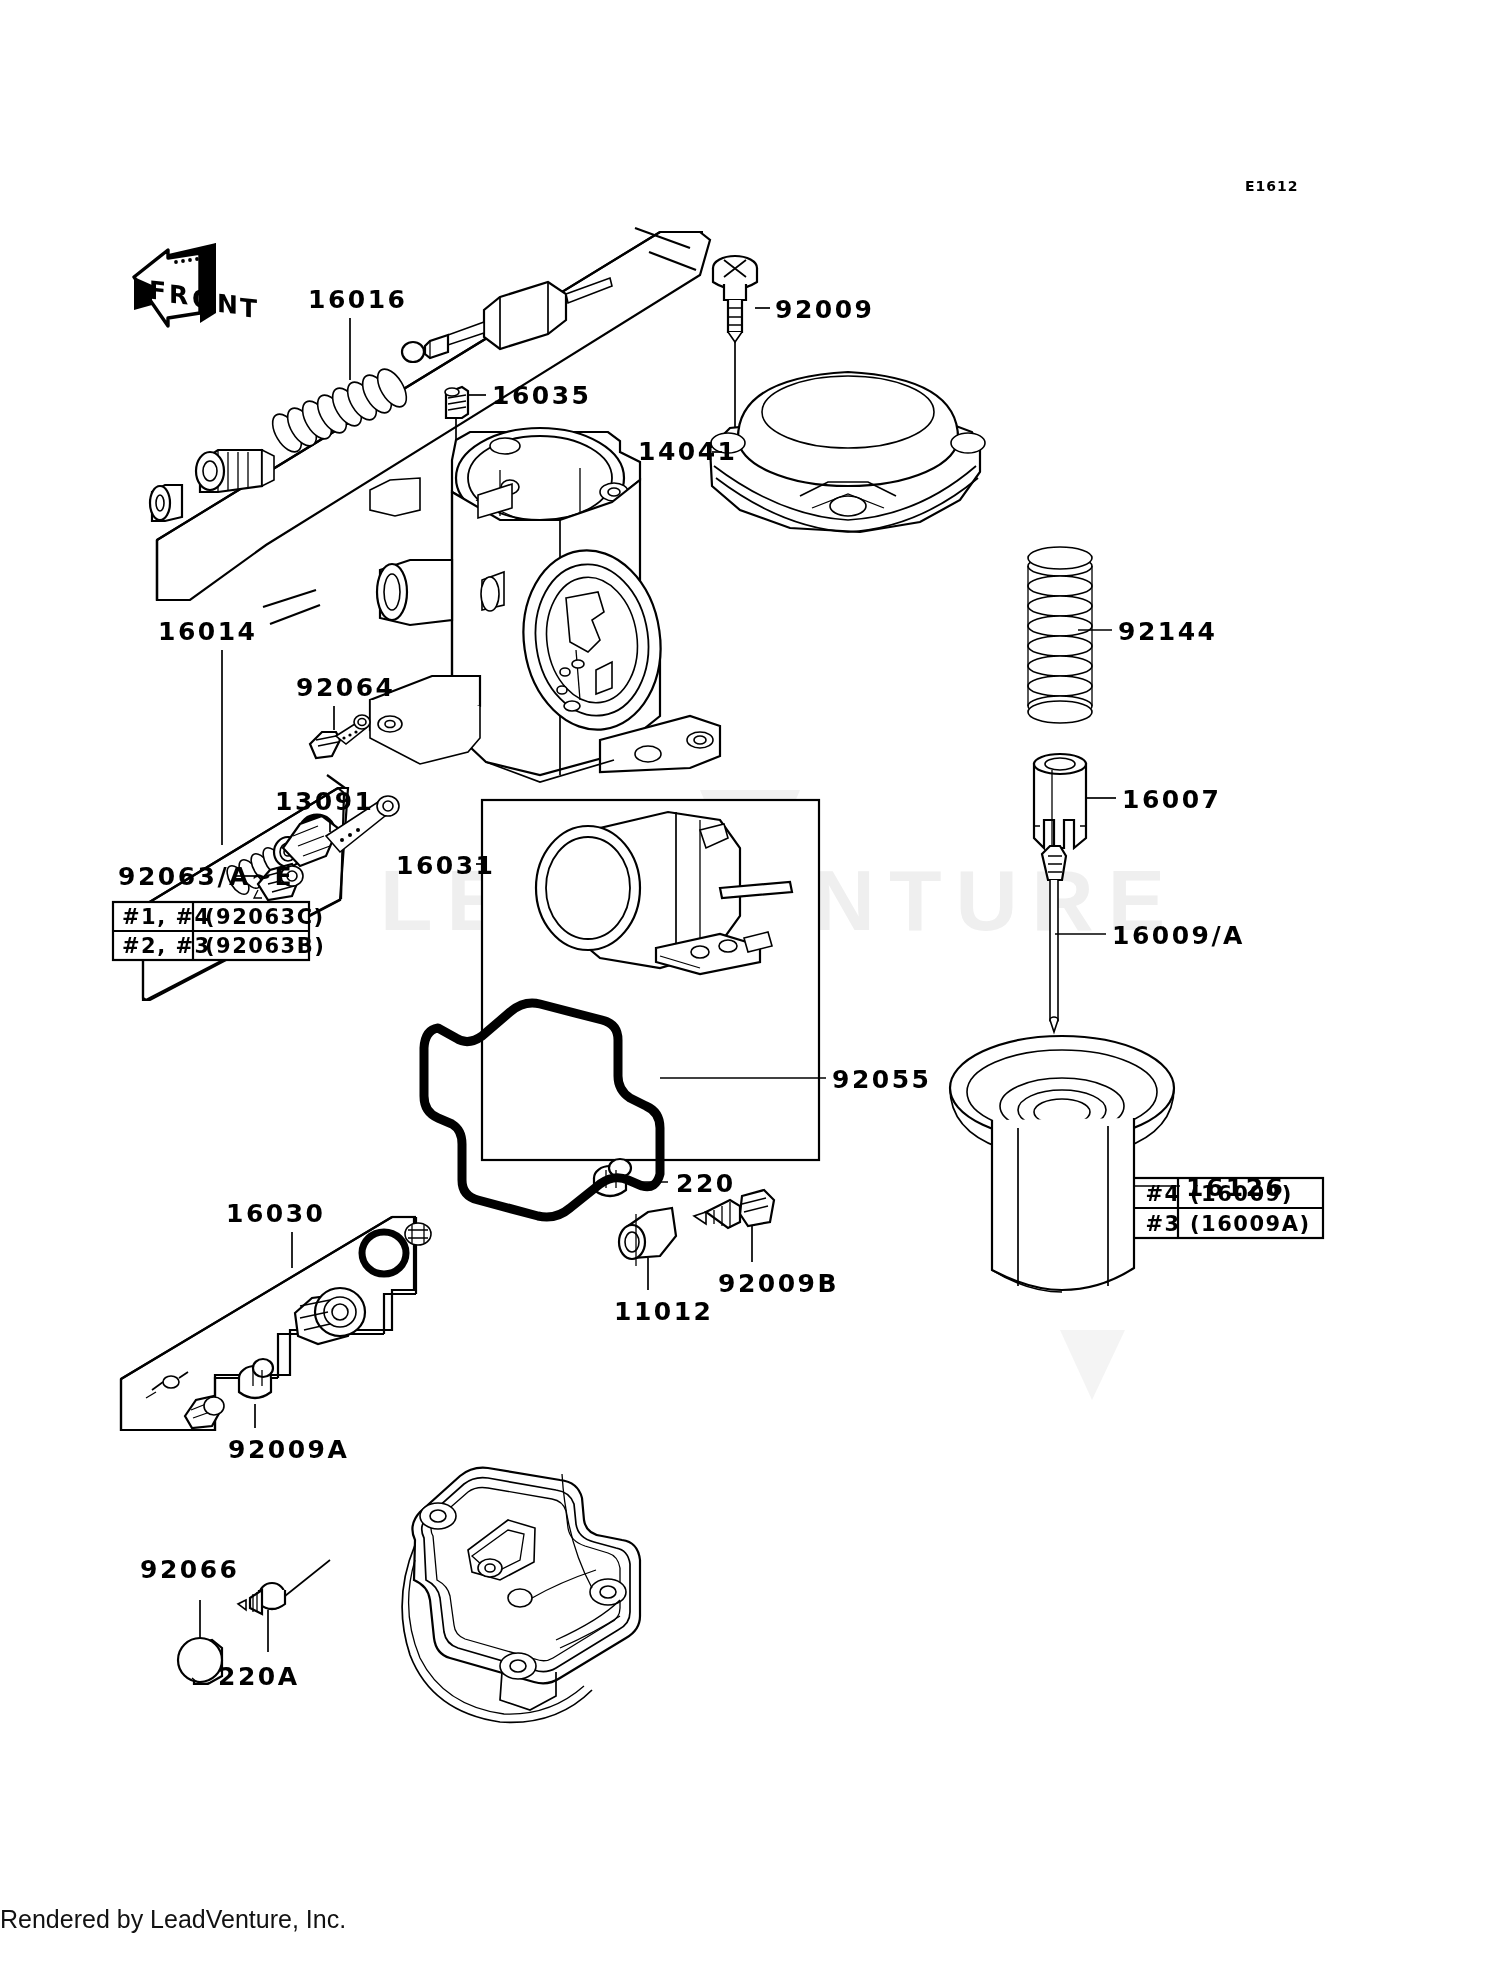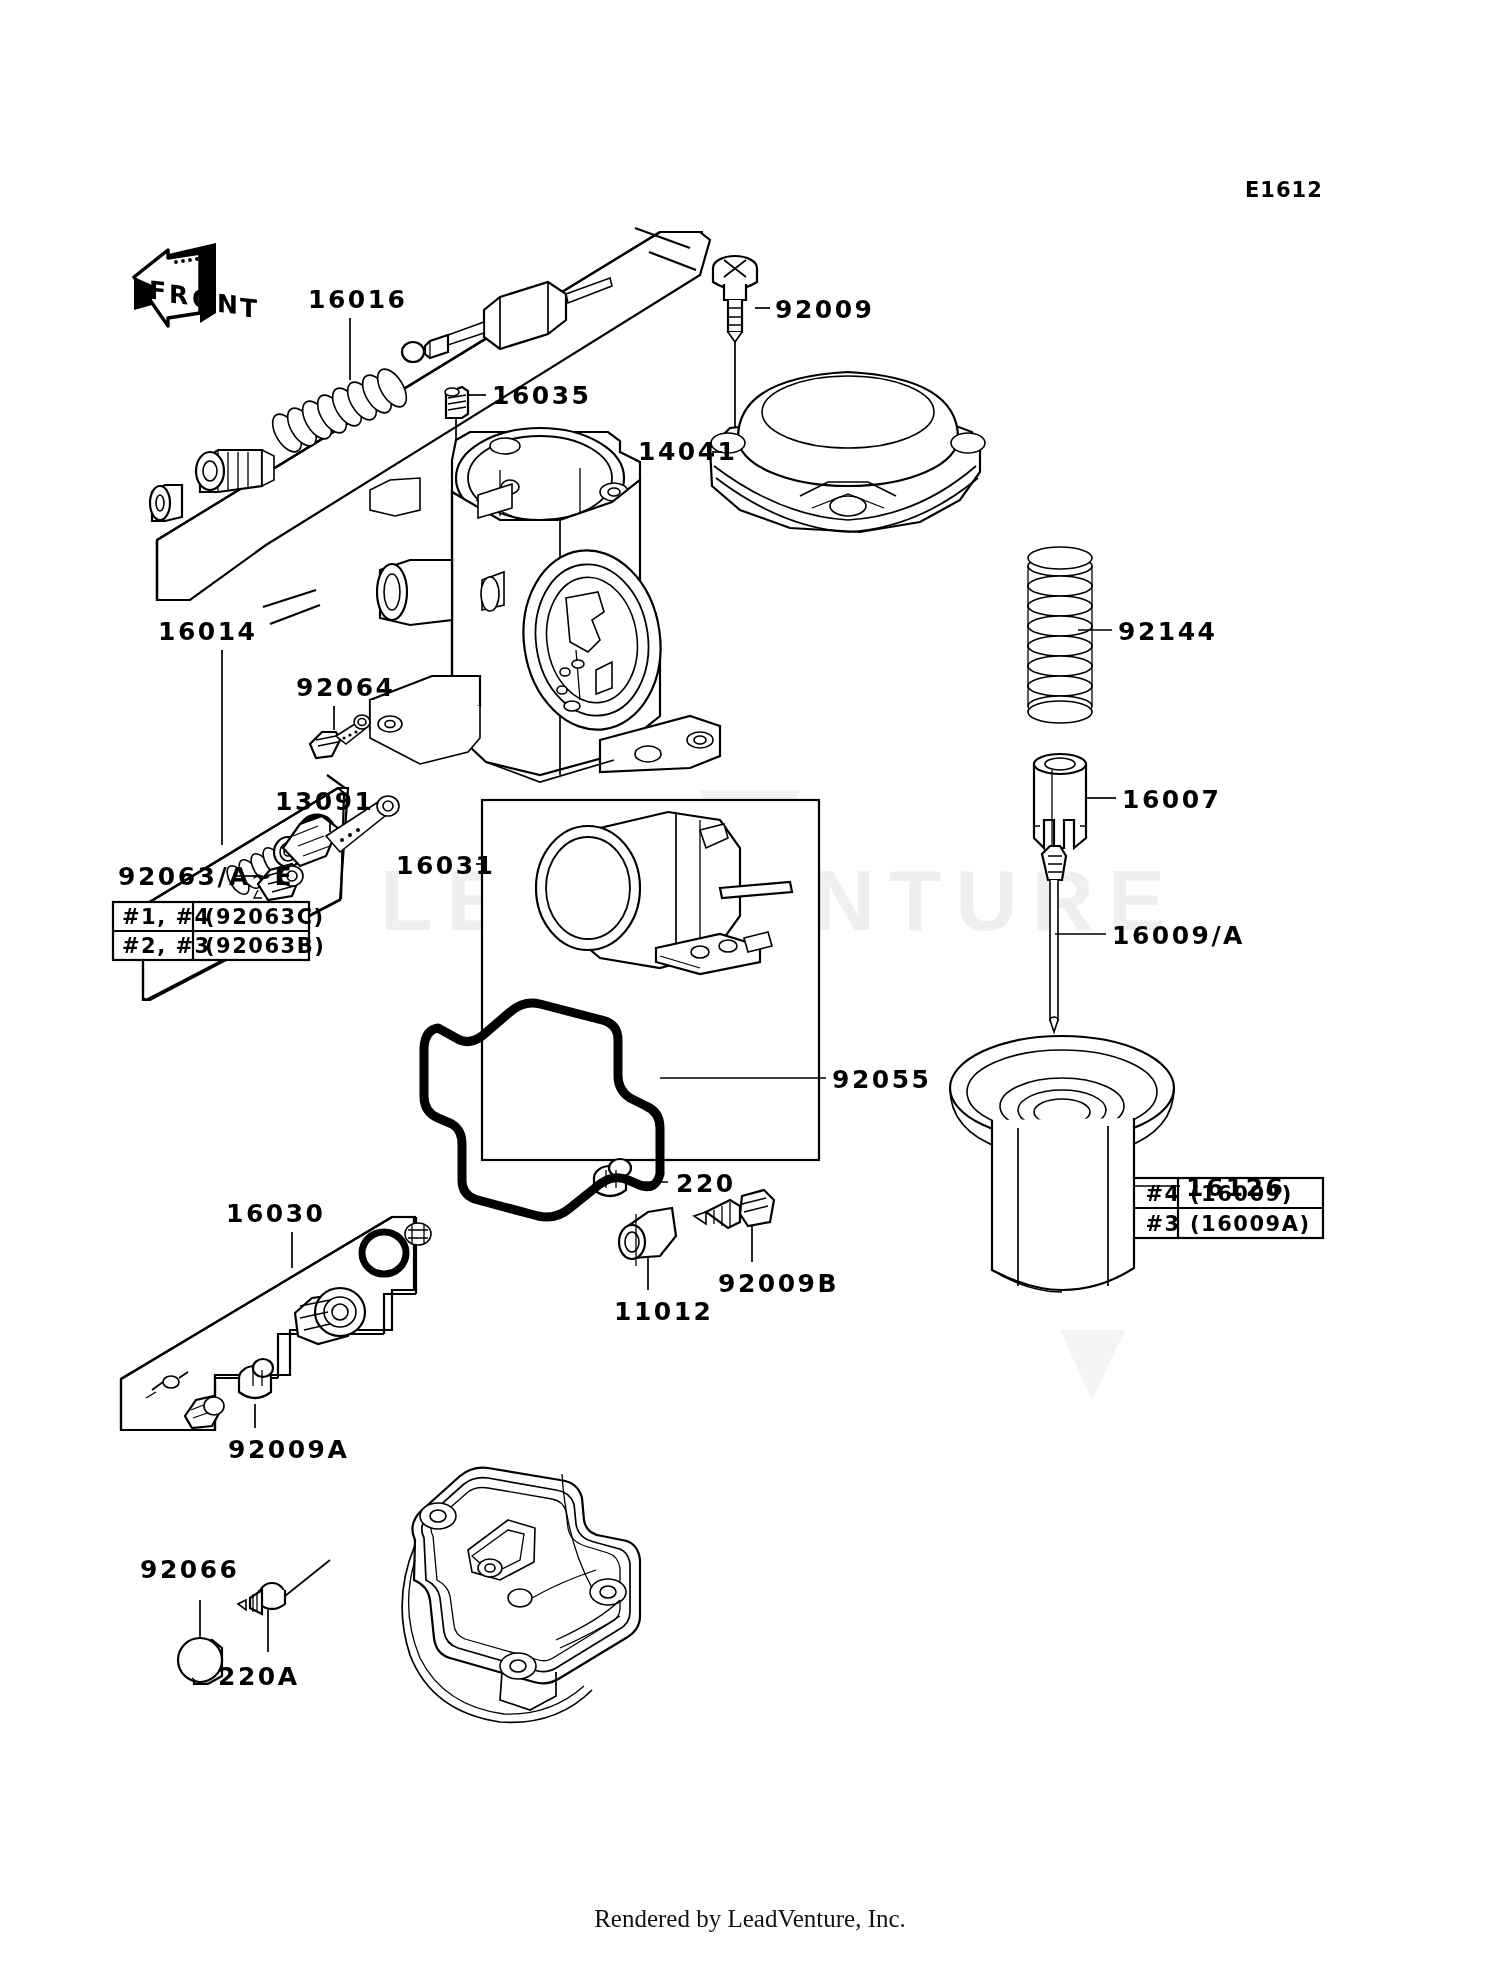--- a/index.html
+++ b/index.html
@@ -22,31 +22,31 @@
     position: absolute;
     left: 0;
     top: 0;
     width: 1500px;
     height: 1962px;
   }
   .dcode {
     position: absolute;
     font-family: "DejaVu Sans", sans-serif;
     font-weight: bold;
-    font-size: 21px;
+    font-size: 14px;
     letter-spacing: 1px;
     color: #000;
   }
   .footer {
     position: absolute;
     left: 0;
     top: 1905px;
     width: 1500px;
-    text-align: center;
-    font-family: Liberation Serif, serif;
+    text-align: left;
+    font-family: Liberation Sans, sans-serif;
     font-size: 25px;
     color: #111;
   }
   text.plabel {
     font-family: "DejaVu Sans", sans-serif;
     font-weight: bold;
     font-size: 25px;
     letter-spacing: 2.5px;
     fill: #000;
   }

